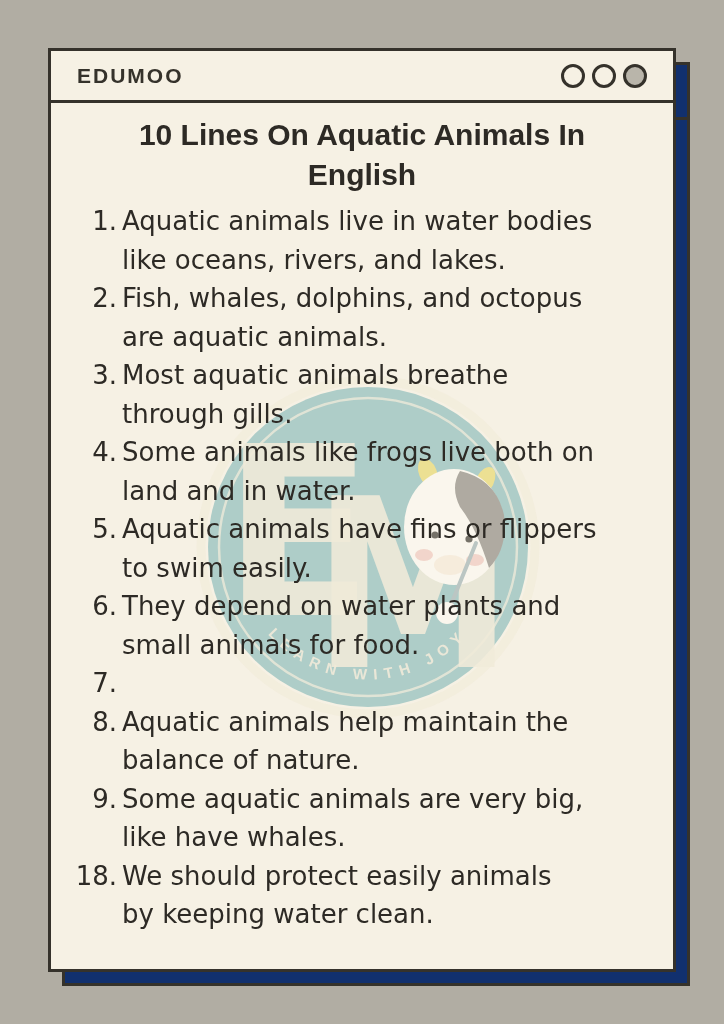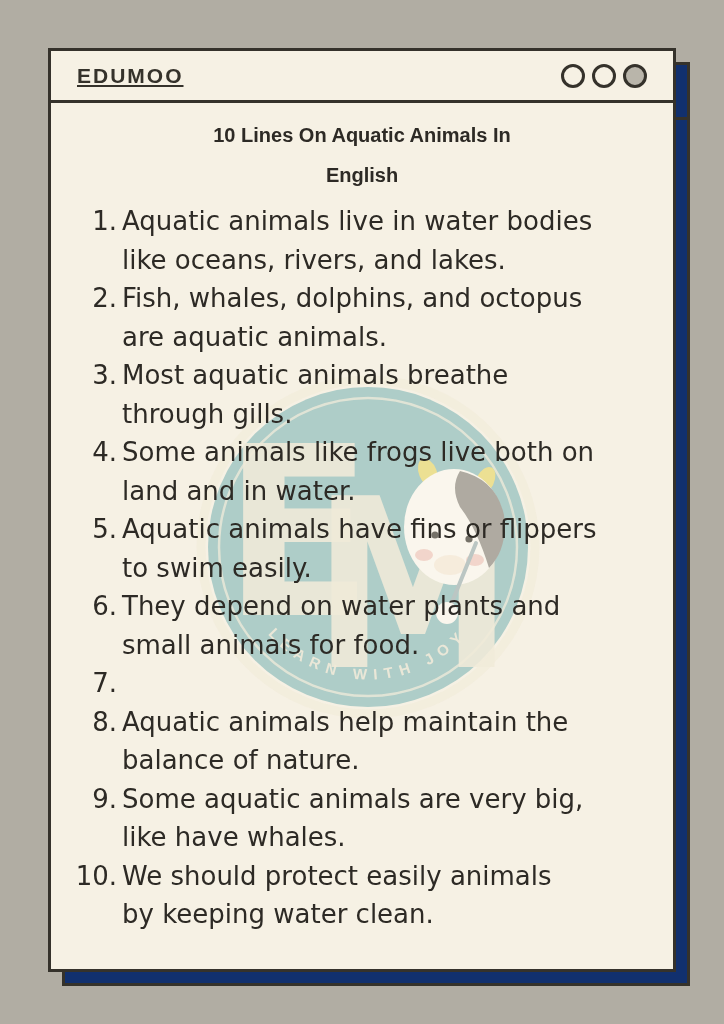--- a/index.html
+++ b/index.html
@@ -17,21 +17,21 @@
     background:var(--navy);border:3px solid var(--dark);}
   .shadow-line{margin-top:52px;height:3px;background:var(--dark);}
 
   
   .card{position:absolute;left:48px;top:48px;width:628px;height:924px;
     background:var(--card);border:3px solid var(--dark);display:flex;flex-direction:column;}
 
   .header{height:52px;flex:none;border-bottom:3px solid var(--dark);
     display:flex;align-items:center;justify-content:space-between;padding:0 26px;}
   .brand{font-family:"Liberation Sans",sans-serif;font-weight:bold;font-size:21px;
-    letter-spacing:2px;color:var(--dark);text-decoration:underline;}
+    letter-spacing:2px;color:var(--dark);}
   .dots{display:flex;align-items:center;gap:7px;}
   .dot{width:24px;height:24px;border:3px solid var(--dark);border-radius:50%;background:transparent;}
   .dot.filled{background:var(--dot-fill);}
 
   .card-body{position:relative;flex:1;overflow:hidden;}
 
   .watermark{position:absolute;left:137px;top:264px;width:360px;height:360px;z-index:0;opacity:.92;}
   .wm-disc{fill:var(--teal);}
   .wm-halo{fill:none;stroke:var(--wm-cream);stroke-width:9;opacity:.65;}
   .wm-ring{fill:none;stroke:var(--wm-cream);stroke-width:2.5;opacity:.75;}
@@ -40,21 +40,21 @@
     letter-spacing:7px;fill:var(--wm-cream);opacity:.9;}
   .cow-head{fill:var(--cow-white);}
   .cow-patch{fill:var(--patch);}
   .cow-horn{fill:var(--horn);}
   .cow-eye{fill:#6b675e;}
   .cow-cheek{fill:var(--cheek);opacity:.85;}
   .cow-muzzle{fill:#f6ead9;opacity:.9;}
   .cow-pencil{stroke:#b7c3c1;stroke-width:4;stroke-linecap:round;}
 
   .title{position:relative;z-index:1;margin:12px 10px 0;text-align:center;
-    font-family:"Liberation Sans",sans-serif;font-weight:bold;font-size:20px;line-height:40px;
+    font-family:"Liberation Sans",sans-serif;font-weight:bold;font-size:30px;line-height:40px;
     color:var(--text);white-space:pre-line;}
 
   .lines{position:relative;z-index:1;list-style:none;margin-top:7px;}
   .line-item{display:flex;font-size:26px;line-height:38.5px;color:var(--text);}
   .num{flex:none;width:66px;text-align:right;}
   .txt{margin-left:5px;white-space:pre-line;}
 </style>
 </head>
 <body>
 
@@ -157,21 +157,21 @@
 balance of nature.</span>
   </li>
 
   <li class="line-item">
     <span class="num">9.</span>
     <span class="txt">Some aquatic animals are very big,
 like have whales.</span>
   </li>
 
   <li class="line-item">
-    <span class="num">10.</span>
+    <span class="num">18.</span>
     <span class="txt">We should protect easily animals
 by keeping water clean.</span>
   </li>
 </ol>
 
     </div>
   </div>
 </div>
 
 </body></html>

